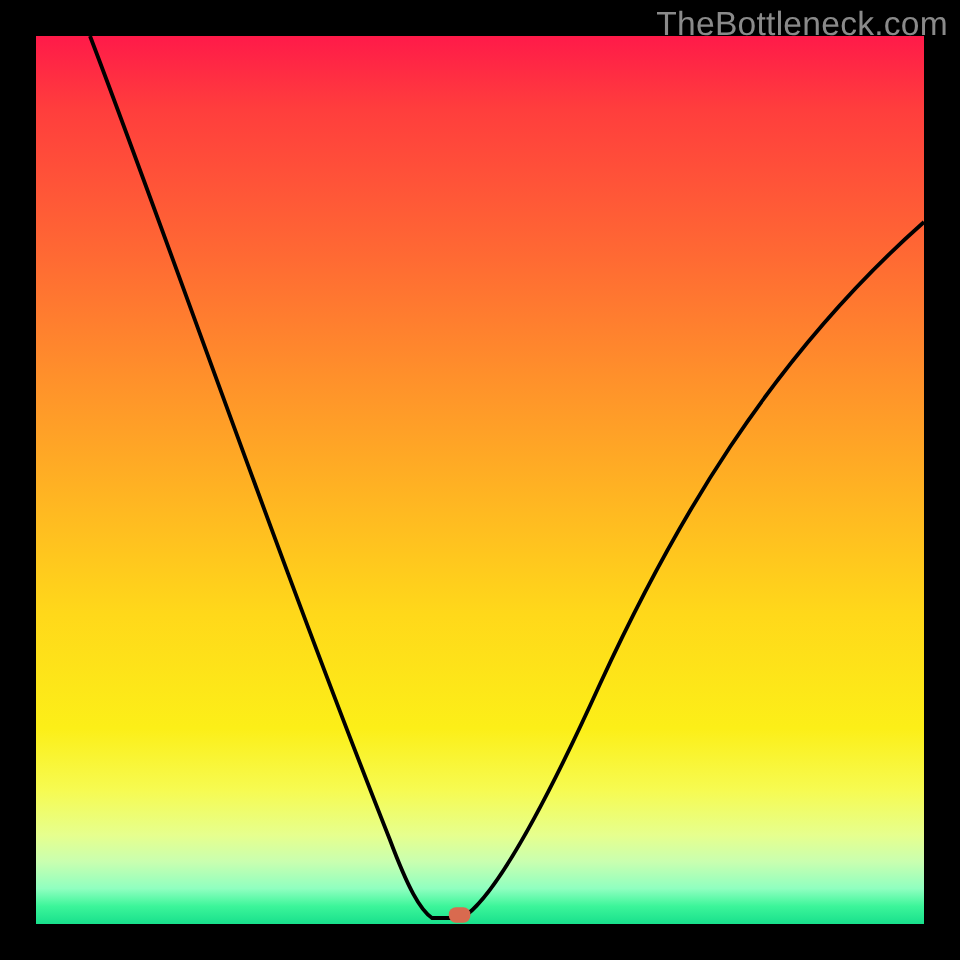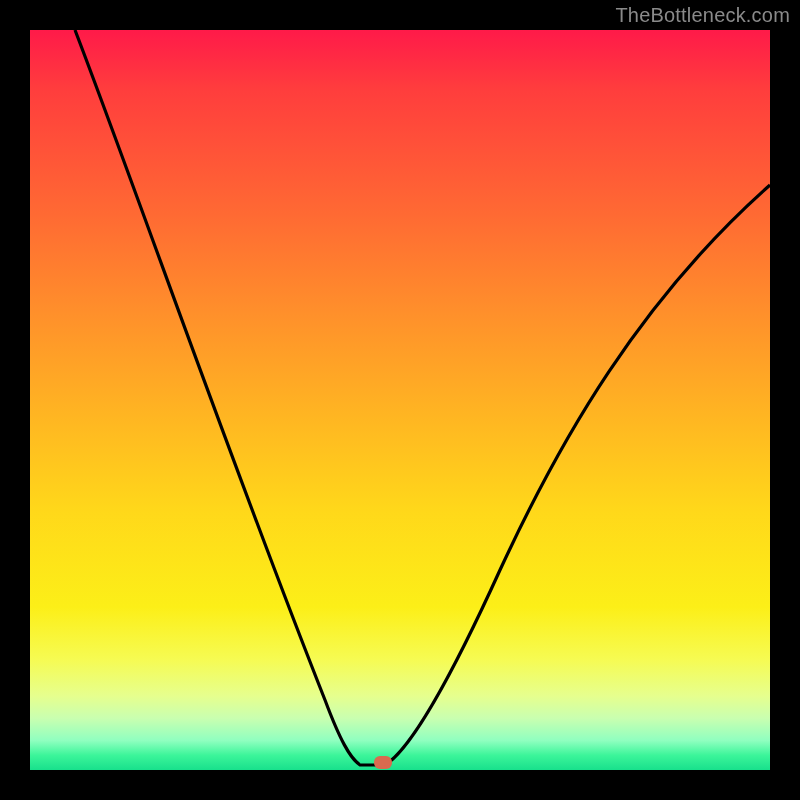--- a/index.html
+++ b/index.html
@@ -40,21 +40,21 @@
     top: 0;
     width: 740px;
     height: 740px;
     overflow: visible;
   }
   .watermark {
     position: absolute;
     top: 4px;
     right: 10px;
     color: #8a8a8a;
-    font-size: 20px;
+    font-size: 28px;
     font-weight: 500;
     letter-spacing: 0.2px;
   }
 </style>
 </head>
 <body>
 
 <div class="plot-area">
   <svg class="curve-svg" viewBox="0 0 740 740" preserveAspectRatio="none">
 

